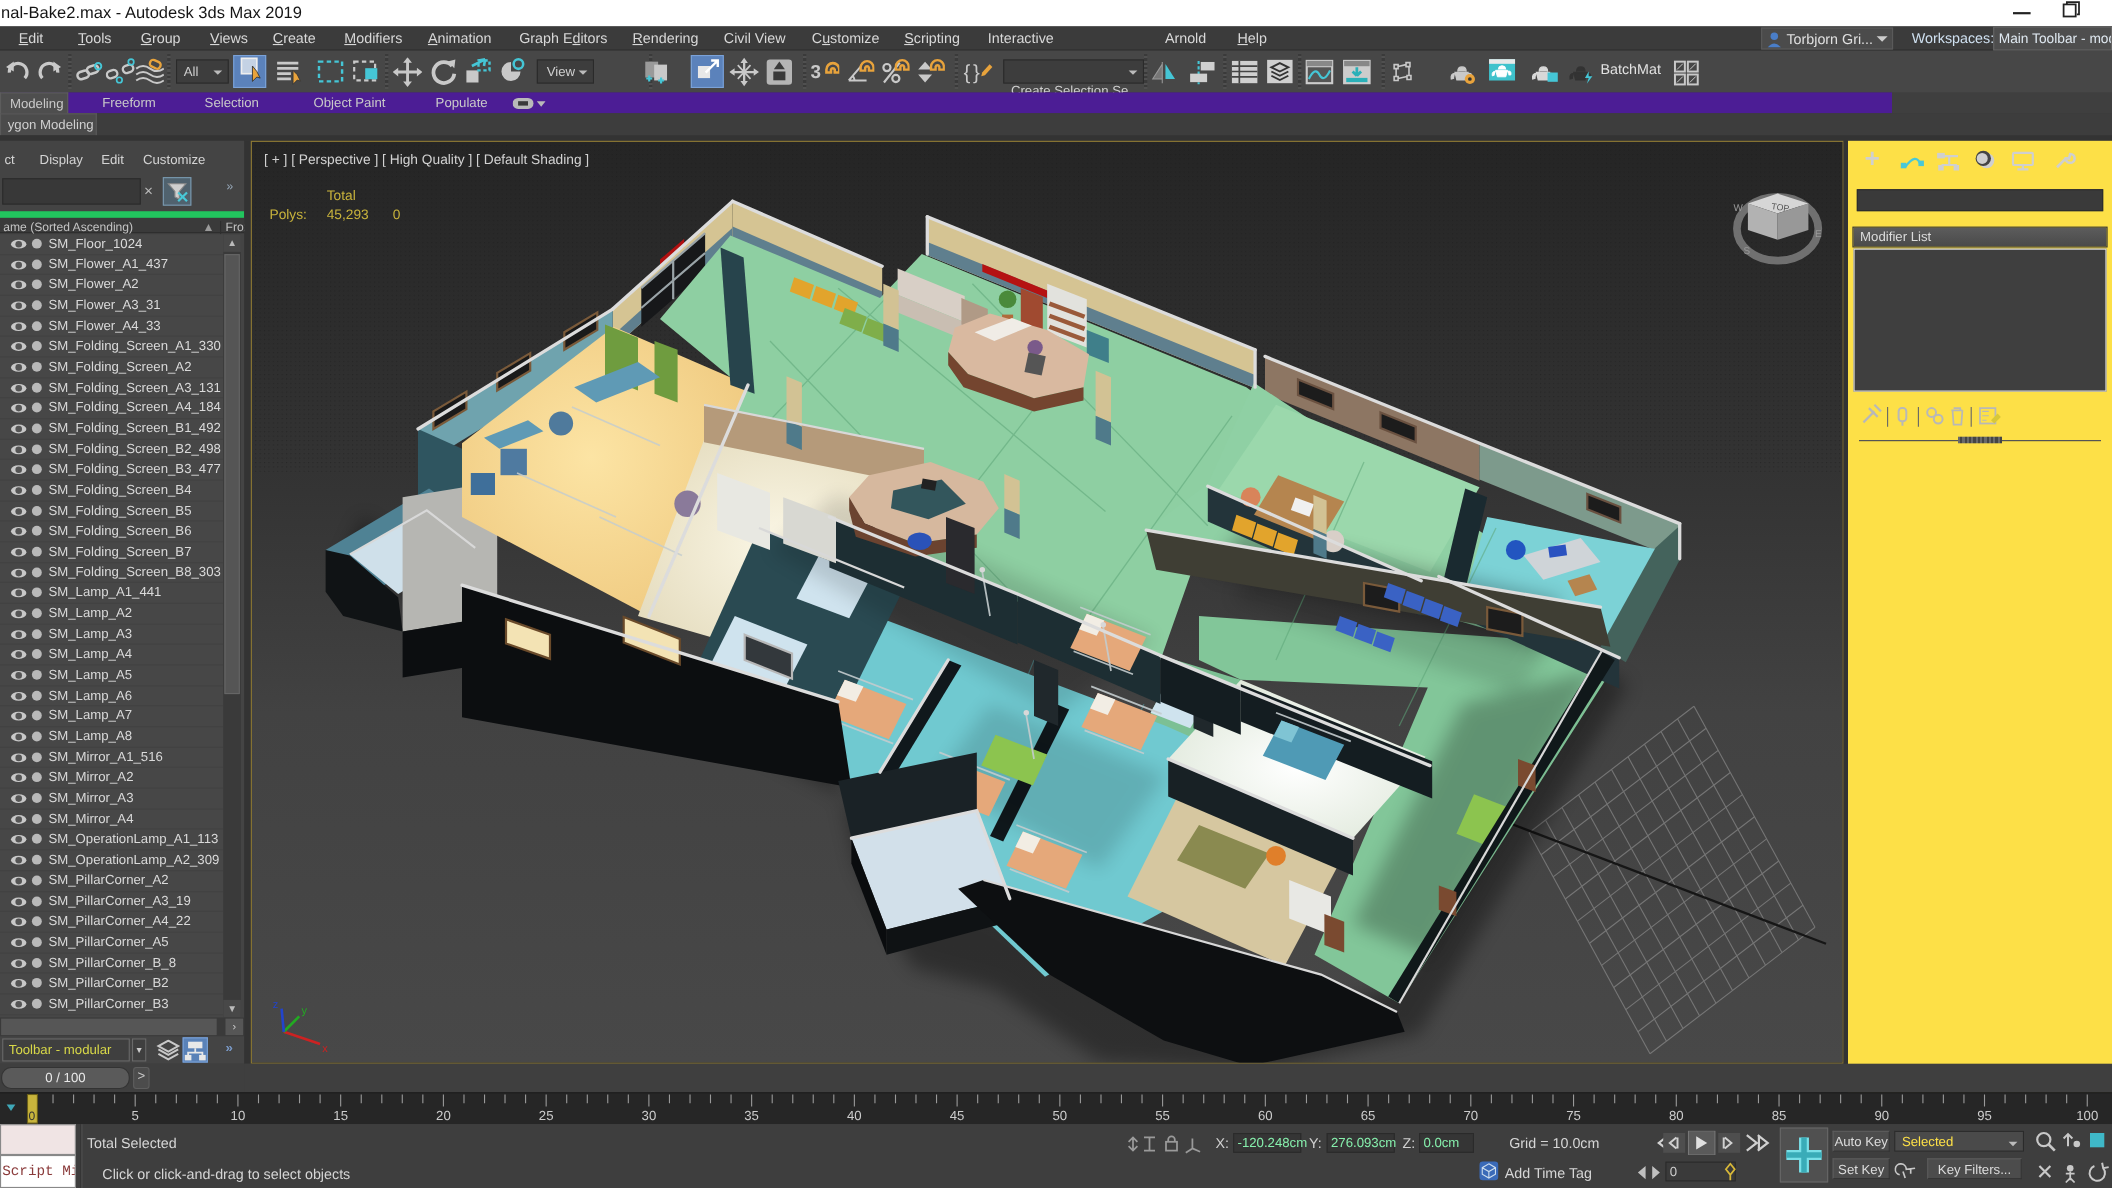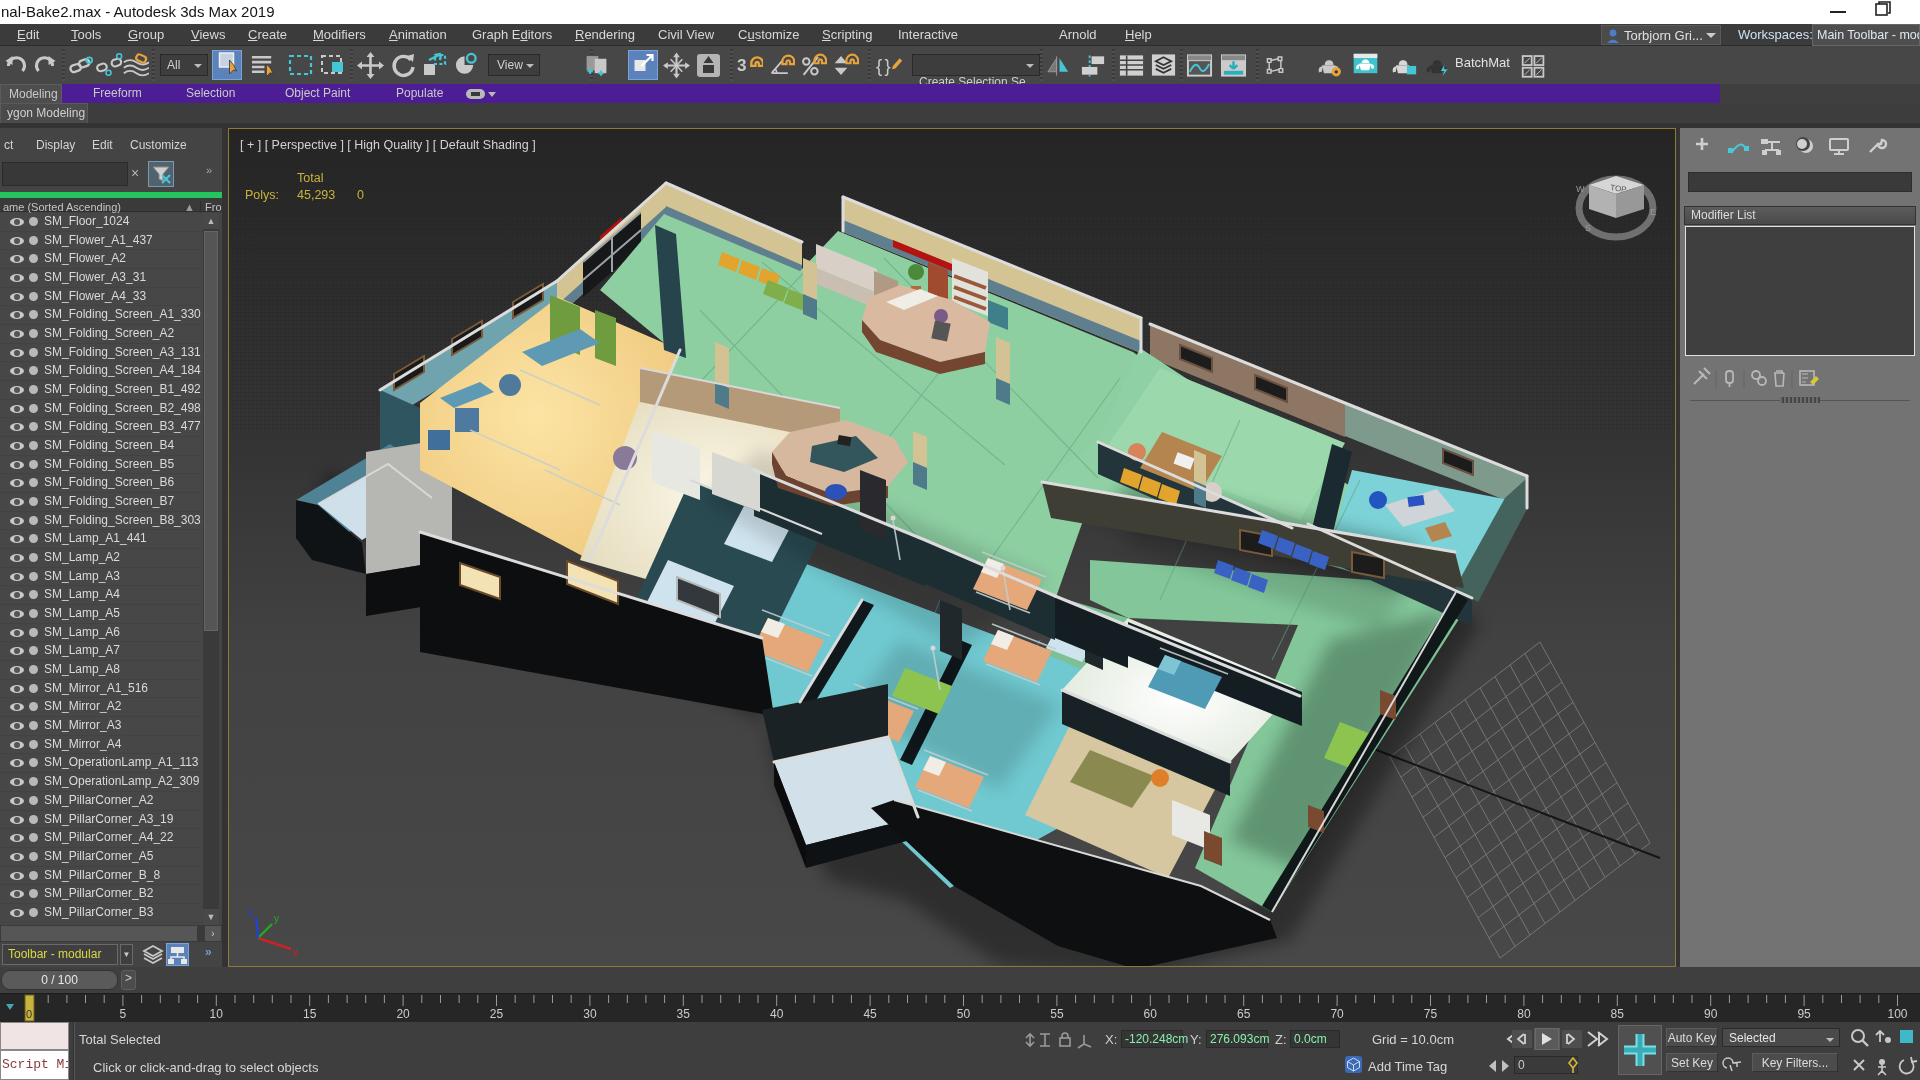--- a/index.html
+++ b/index.html
@@ -47,21 +47,21 @@
   #vsb { position:absolute; left:203px; top:85px; width:16px; height:712px; background:#3a3a3a; }
   #vsb .thumb { position:absolute; left:1px; top:20px; width:14px; height:400px; background:#555;
     border:1px solid #666; }
   #hsb { position:absolute; left:0; top:797px; width:222px; height:17px; background:#3a3a3a; }
   #hsb .thumb { position:absolute; left:1px; top:1px; width:196px; height:15px; background:#565656; }
   #lp-foot { position:absolute; left:0; top:814px; width:222px; height:25px; }
   
   #vpwrap { left:228px; top:128px; width:1448px; height:839px; border:1px solid #8f7b33;
     background:#303030; }
   
-  #rpanel { left:1680px; top:128px; width:240px; height:865px; background:#737373; color:#d0d0d0; }
+  #rpanel { left:1680px; top:128px; width:240px; height:865px; background:#fde047; color:#d0d0d0; }
   #rsplit { left:1676px; top:128px; width:4px; height:865px; background:#333; }
   #lsplit { left:222px; top:128px; width:6px; height:839px; background:#333; }
   
   #belowvp { left:222px; top:967px; width:1698px; height:26px; background:#3f3f3f; }
   #tslider { left:0; top:967px; width:222px; height:26px; background:#3f3f3f; }
   #ruler { left:0; top:993px; width:1920px; height:28px; background:#262626;
     border-top:1px solid #1c1c1c; border-bottom:1px solid #505050; }
   #statusbar { left:0; top:1022px; width:1920px; height:58px; background:#3e3e3e; color:#d6d6d6;
     font-size:13px; }
   .inbox { position:absolute; height:18px; background:#353535; border:1px solid #2a2a2a;
@@ -1095,21 +1095,21 @@
     <div class="inbox" style="left:1514px;top:34px;width:64px;background:#3a3a3a;color:#ccc;">0</div>
     <svg width="14" height="18" style="position:absolute;left:1566px;top:34px">
       <path d="M7 2 l4 5 l-4 5 l-4 -5 z M7 12 v5" stroke="#d8b838" fill="none" stroke-width="1.6"></path>
     </svg>
     <div style="position:absolute;left:1618px;top:3px;width:44px;height:50px;background:#505050;border:1px solid #666;"><svg width="42" height="48">
         <path d="M21 8 v32 M5 24 h32" stroke="#7ae0e8" stroke-width="9"></path>
         <path d="M21 8 v32 M5 24 h32" stroke="#3aacb8" stroke-width="5"></path>
       </svg></div>
     <div class="btn" style="left:1666px;top:6px;width:52px;height:19px;padding-top:2px;white-space:nowrap;">Auto Key</div>
     <div class="btn" style="left:1666px;top:31px;width:52px;height:19px;padding-top:2px;white-space:nowrap;">Set Key</div>
-    <div class="dd" style="left:1722px;top:6px;width:118px;height:19px;background:#4a4a4a;padding:2px 0 0 6px;color:#e5e5e5;">Selected</div>
+    <div class="dd" style="left:1722px;top:6px;width:118px;height:19px;background:#4a4a4a;padding:2px 0 0 6px;color:#fde047;">Selected</div>
     <svg width="26" height="18" style="position:absolute;left:1722px;top:32px">
       <path d="M5 14 a5 5 0 1 1 6 -5 l8 -1 m-4 1 v4 m-7 -2 l2 6" stroke="#c8c8c8" fill="none" stroke-width="1.5"></path>
     </svg>
     <div class="btn" style="left:1752px;top:31px;width:86px;height:19px;padding-top:2px;">Key Filters...</div>
     <svg width="70" height="50" style="position:absolute;left:1848px;top:4px">
       <circle cx="10" cy="10" r="6" fill="none" stroke="#c8c8c8" stroke-width="2"></circle>
       <path d="M14 14 l6 6" stroke="#c8c8c8" stroke-width="2.4"></path>
       <path d="M32 16 v-10 m-4 3 l4 -4 l4 4" stroke="#c8c8c8" stroke-width="1.8" fill="none"></path>
       <circle cx="40" cy="14" r="3" fill="#c8c8c8"></circle>
       <rect x="52" y="4" width="13" height="13" fill="#3fb8c8"></rect>

